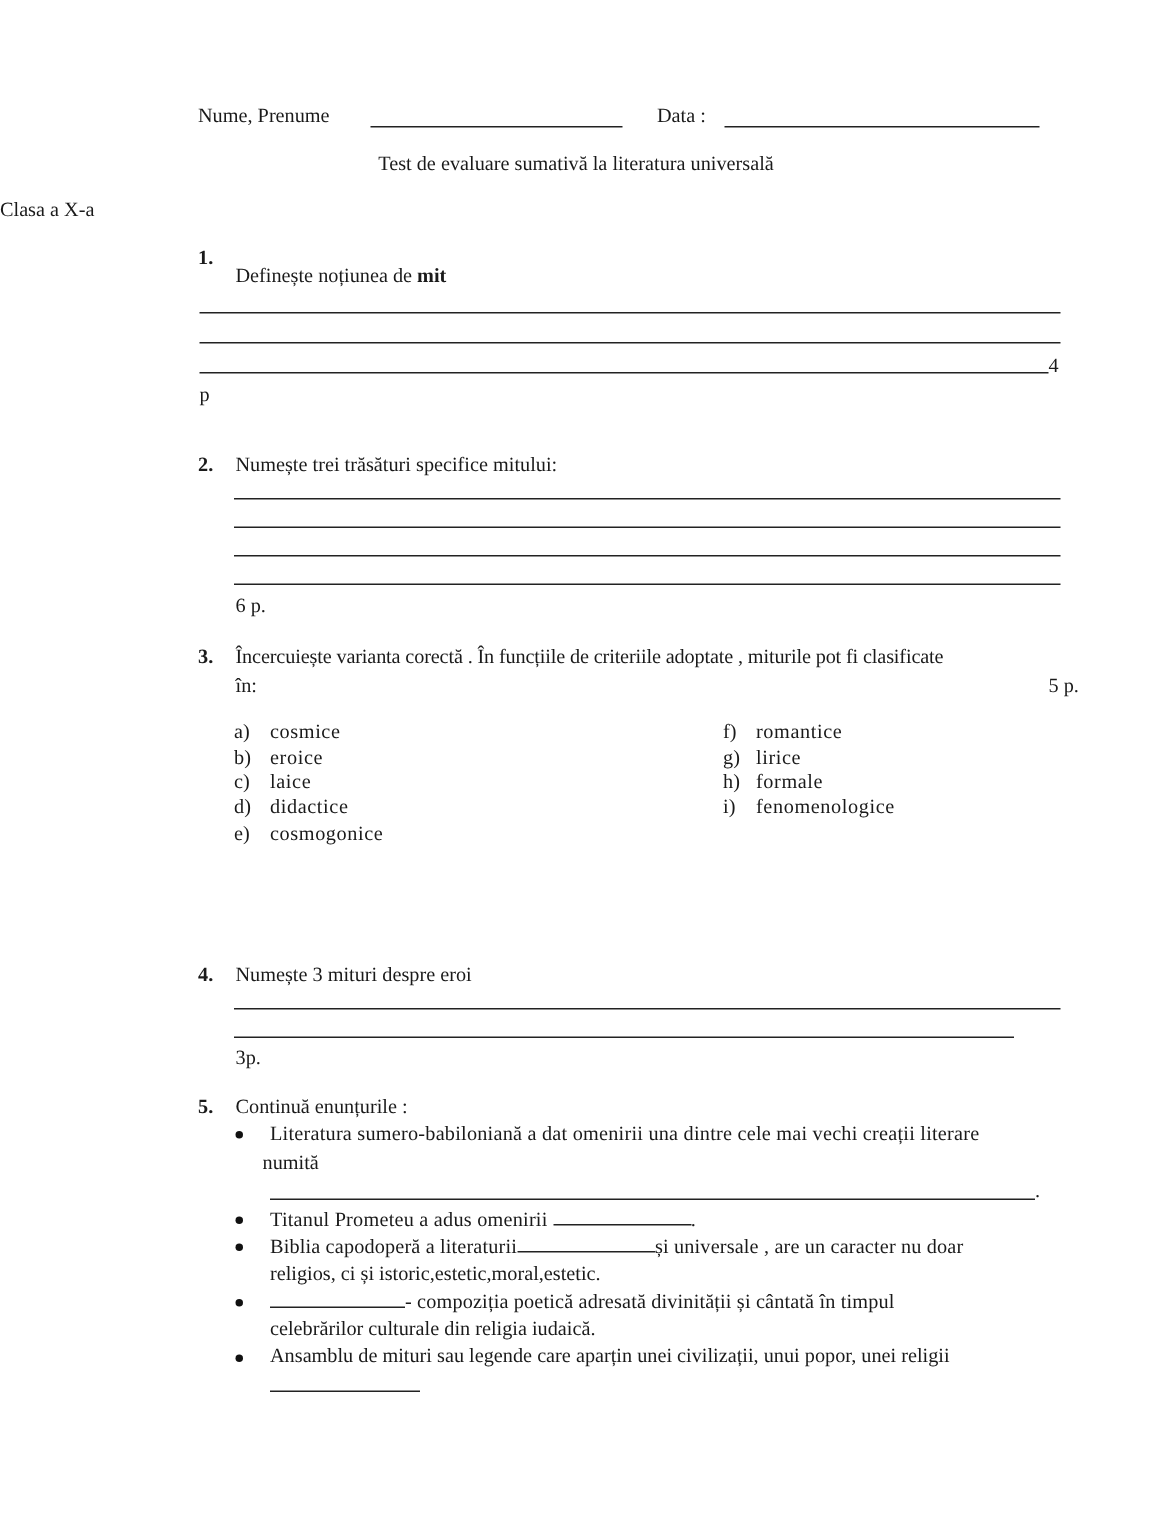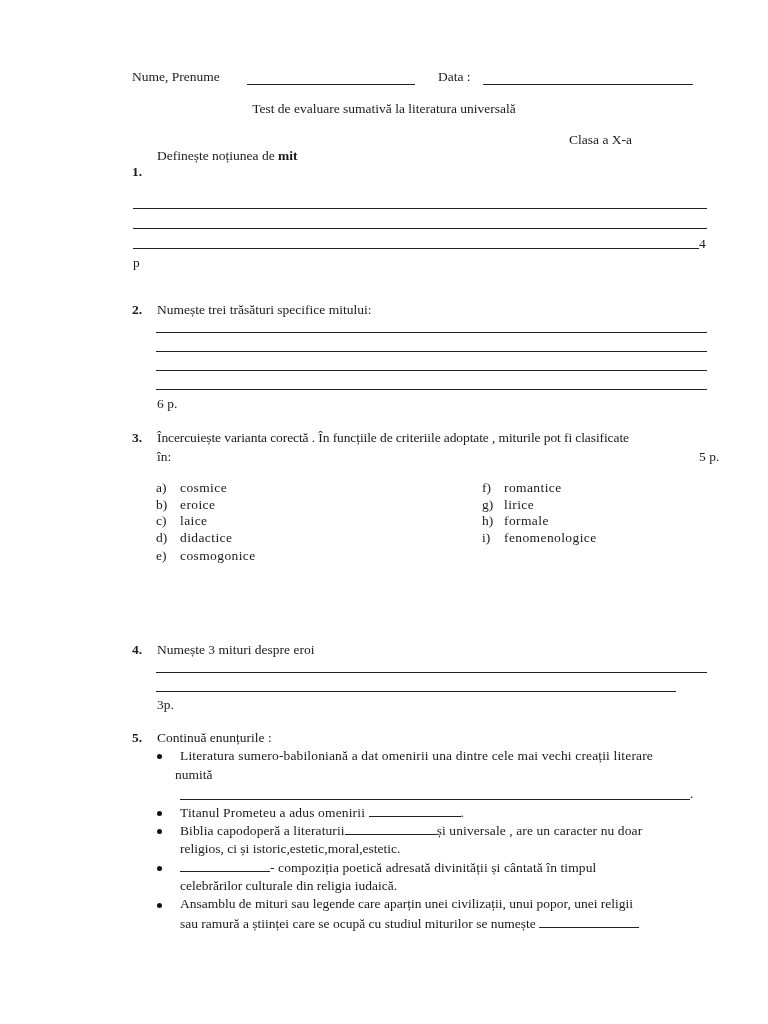--- a/index.html
+++ b/index.html
@@ -41,25 +41,25 @@
   </style>
 </head>
 <body>
 
 <div class="abs" style="left:132px; top:69px;">Nume, Prenume</div>
 <div class="line" style="left:247px; top:84px; width:168px;"></div>
 <div class="abs" style="left:438px; top:69px;">Data :</div>
 <div class="line" style="left:483px; top:84px; width:210px;"></div>
 
 <div class="abs" style="left:0; width:768px; text-align:center; top:101px;">Test de evaluare sumativă la literatura universală</div>
-<div class="abs" style="left:0; width:632px; text-align:right; top:132px;">Clasa a X-a</div>
+<div class="abs" style="left:0; width:632px; text-align:left; top:132px;">Clasa a X-a</div>
 
 <div>
   <div class="abs num" style="left:132px; top:164px;">1.</div>
-  <div class="abs" style="left:157px; top:148px;">
+  <div class="abs" style="left:157px; top:176px;">
     <span>Definește noțiunea de </span><span class="bold">mit</span>
   </div>
   <div class="line" style="left:133px; top:208px; width:574px;"></div>
   <div class="line" style="left:133px; top:228px; width:574px;"></div>
   <div class="line" style="left:133px; top:248px; width:566px;"></div>
   <div class="abs" style="left:699px; top:236px;">4</div>
   <div class="abs" style="left:133px; top:255px;">p</div>
 </div>
 
 <div>
@@ -158,17 +158,16 @@
     <div class="abs" style="left:180px; top:859px; letter-spacing:0.1px;">
       <span class="ul" style="width:90px;"></span><span>- compoziția poetică adresată divinității și cântată în timpul</span>
     </div>
     <div class="abs" style="left:180px; top:878px;">celebrărilor culturale din religia iudaică.</div>
   </div>
 
   <div>
     <div class="bullet" style="left:157px; top:903px;"></div>
     <div class="abs" style="left:180px; top:896px;">Ansamblu de mituri sau  legende care aparțin unei civilizații, unui popor, unei religii</div>
     <div class="abs" style="left:180px; top:915px;">
-      <span>sau  ramură a științei care se ocupă cu studiul miturilor se numește</span>
       <span class="ul" style="width:100px;"></span>
     </div>
   </div>
 </div>
 
 </body></html>

